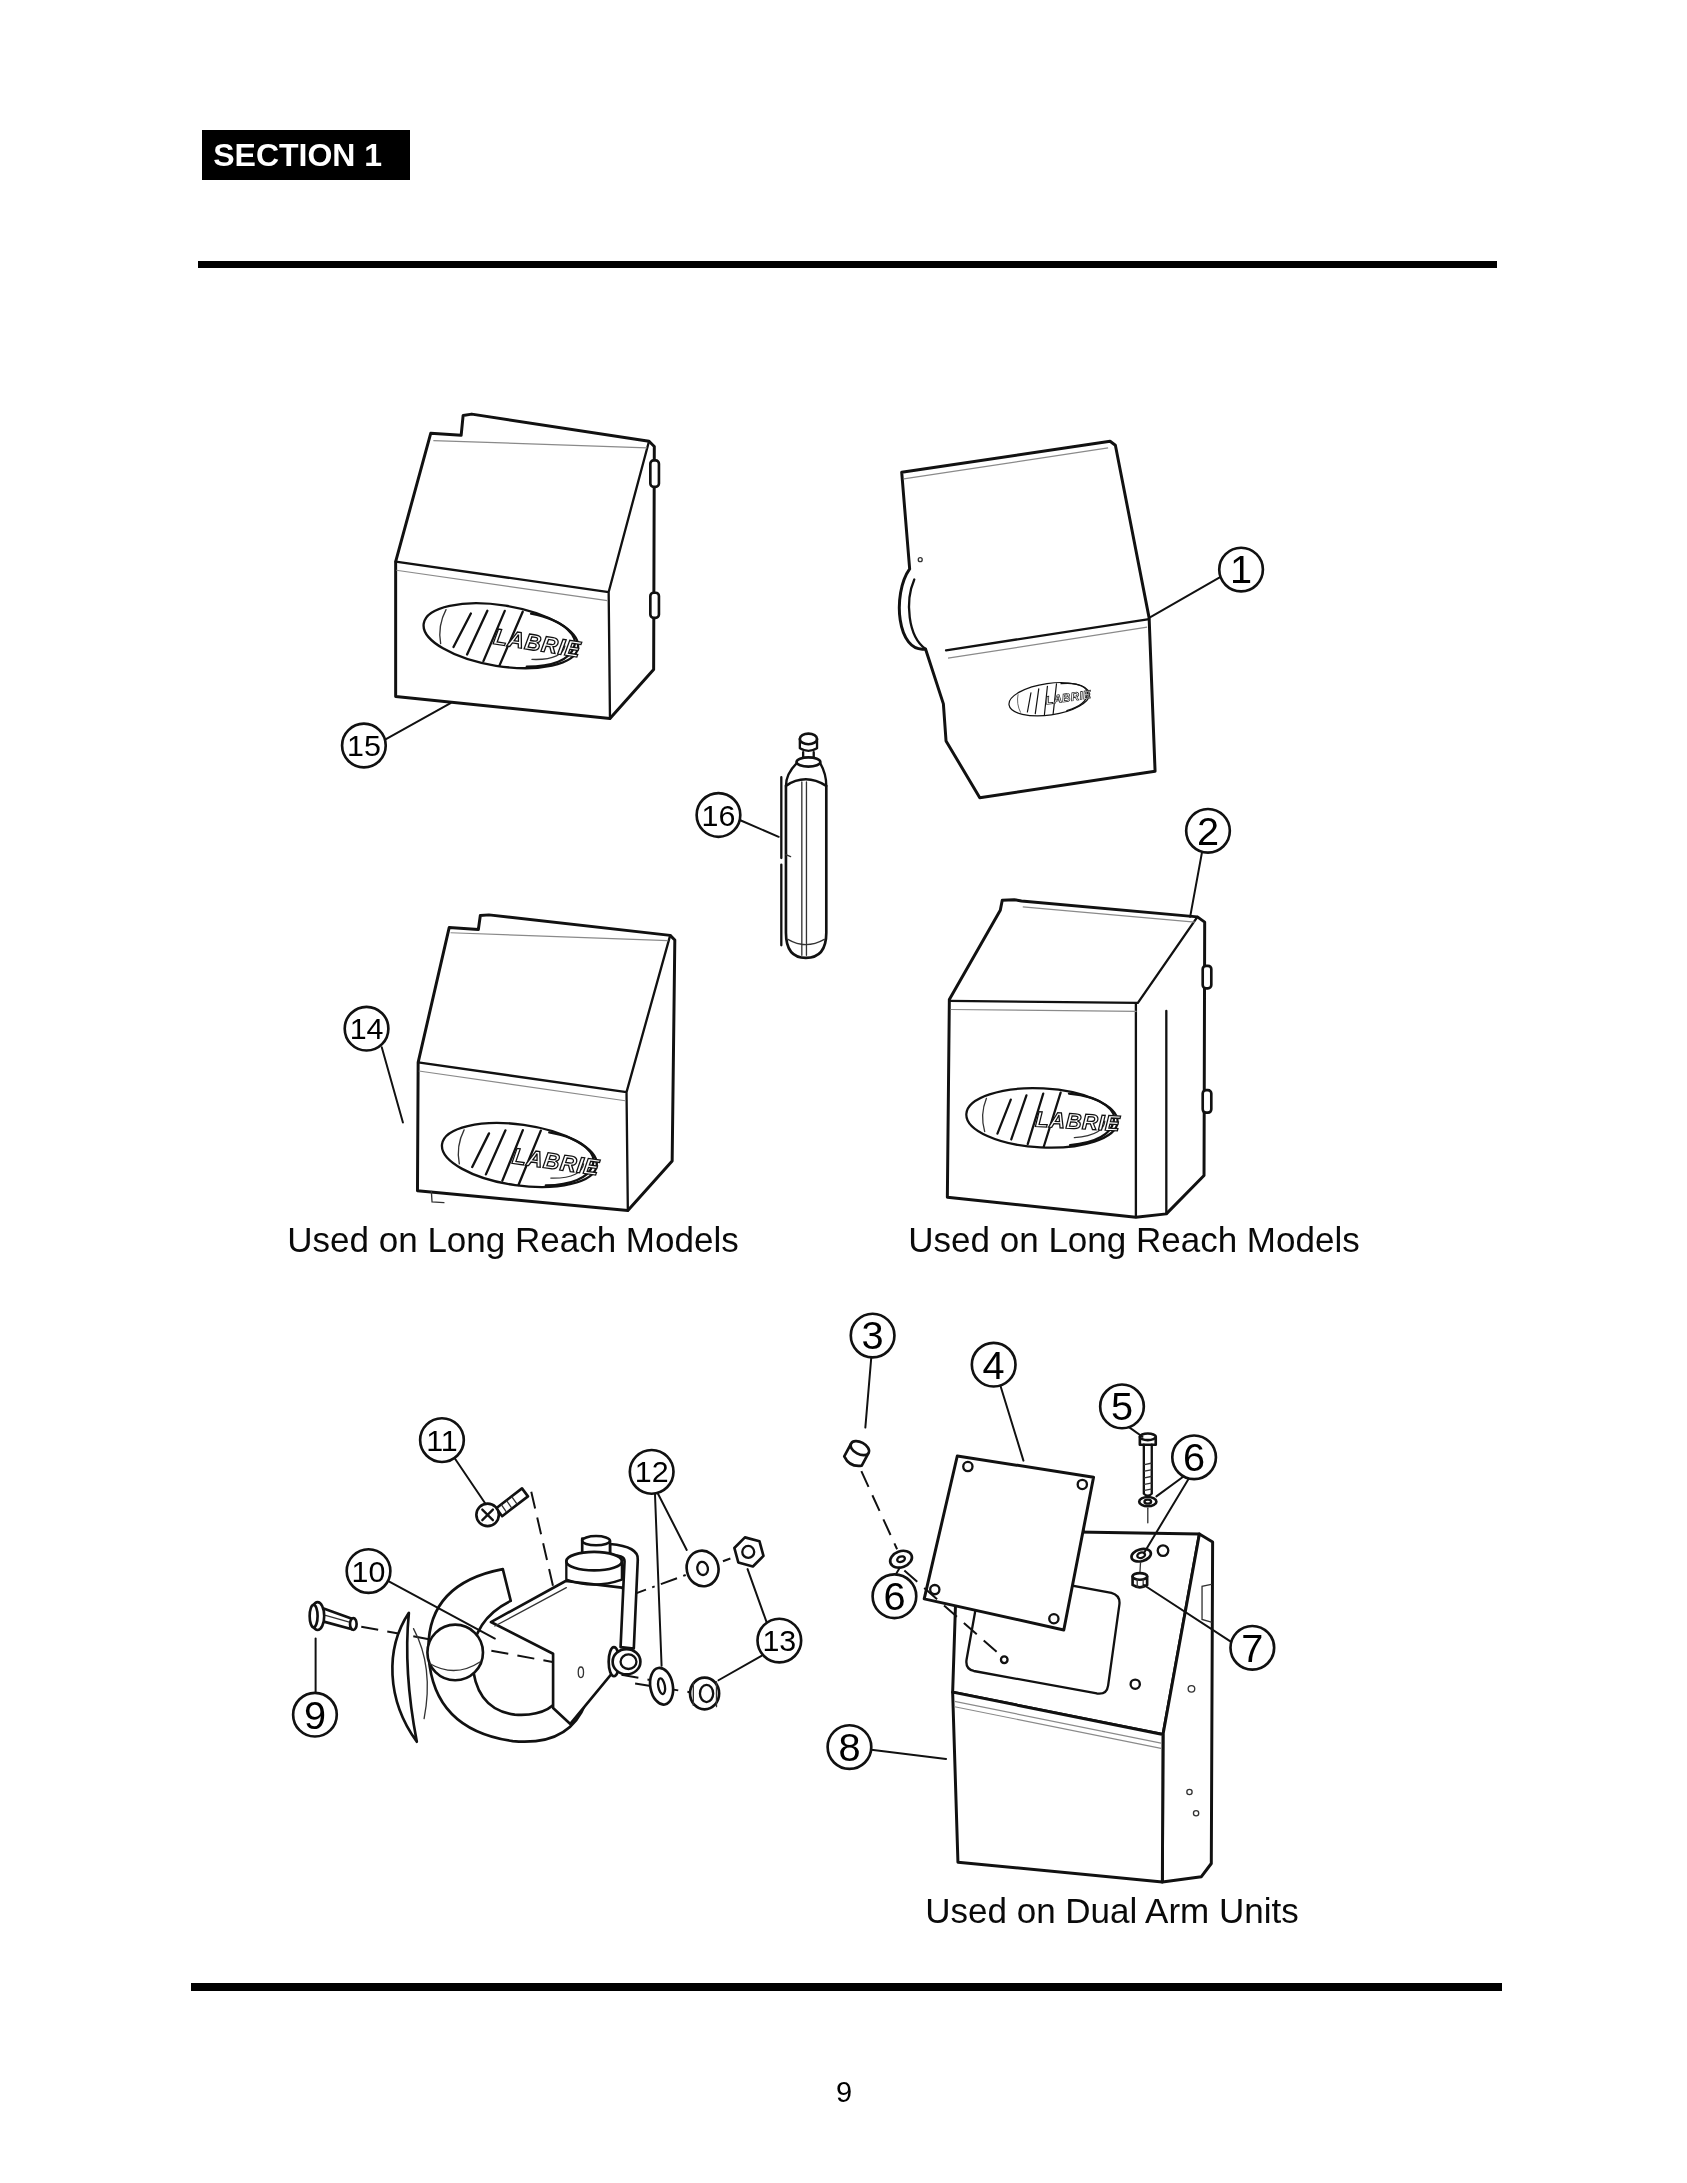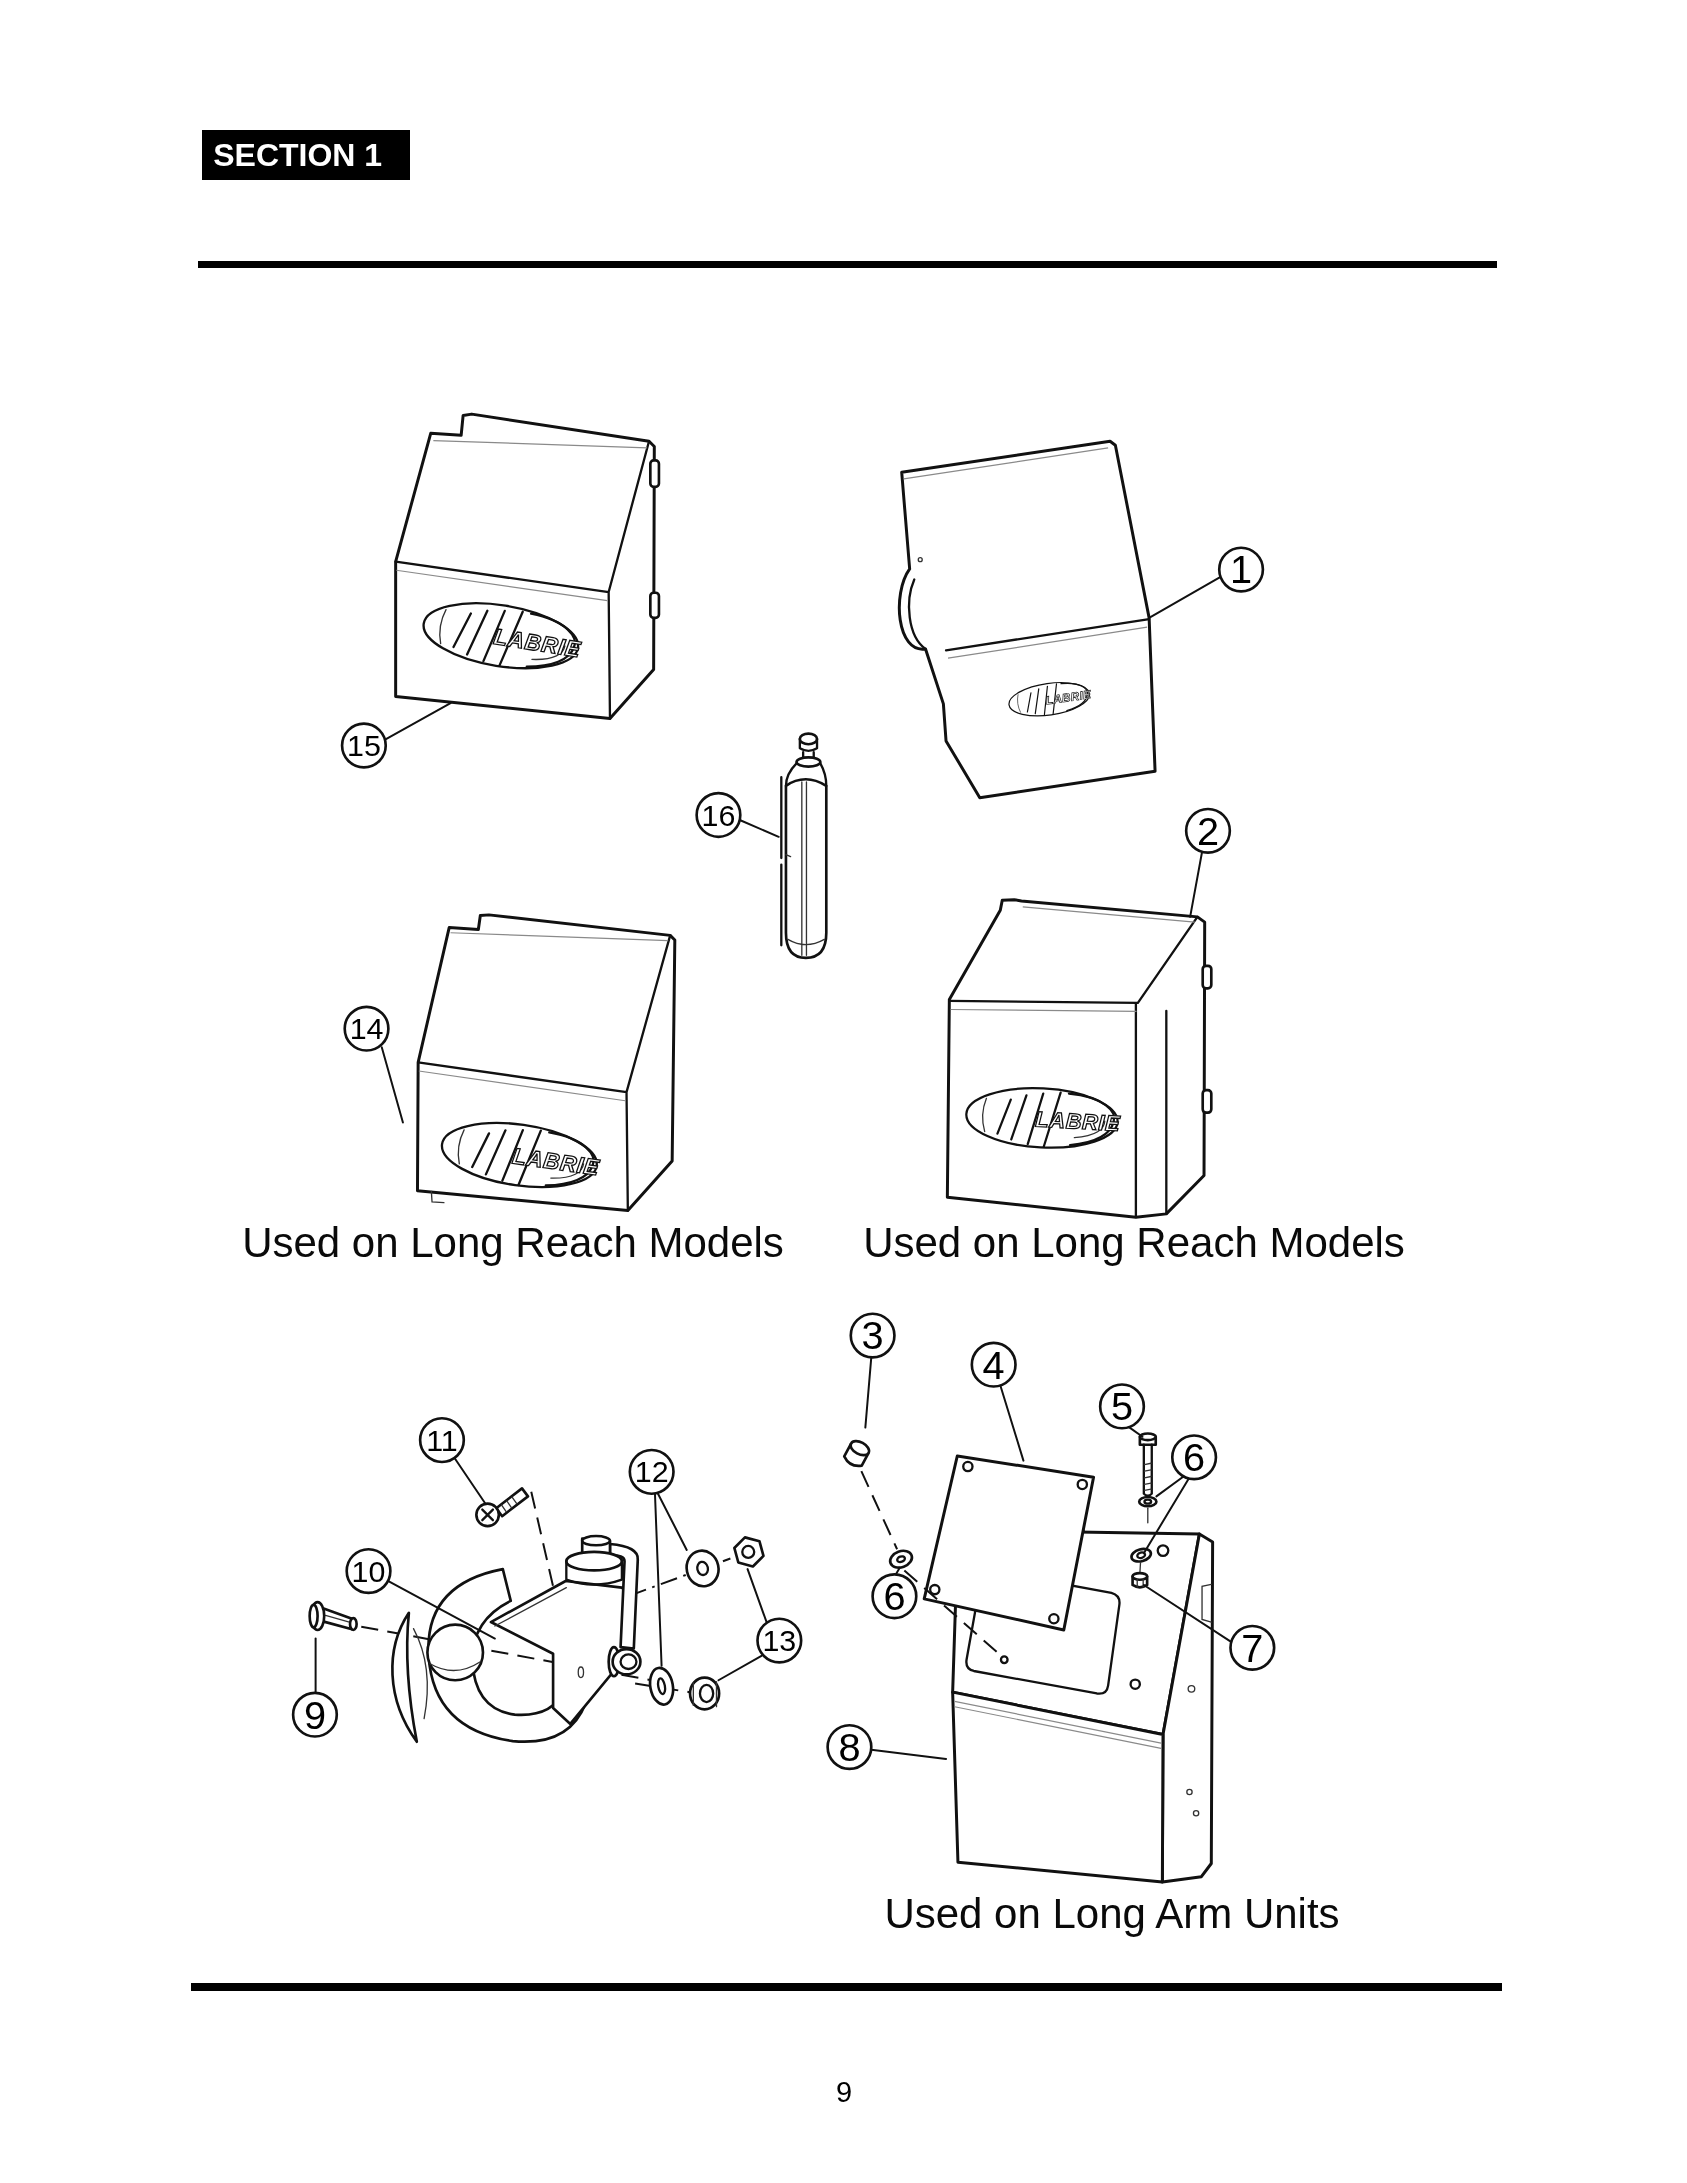--- a/index.html
+++ b/index.html
@@ -5,21 +5,21 @@
   html,body{margin:0;padding:0;background:#fff;}
   #page{position:relative;width:1576px;height:2183px;background:#fff;overflow:hidden;
         font-family:"Liberation Sans",sans-serif;color:#000;}
   .abs{position:absolute;}
   .section-tag{left:202px;top:130px;width:208px;height:50px;background:#000;box-sizing:border-box;
     padding-left:11.2px;color:#fff;font-weight:bold;font-size:32px;line-height:50px;letter-spacing:0px;}
   .page-title{left:196px;top:184px;font-weight:bold;font-size:58px;letter-spacing:-0.7px;line-height:1;}
   .rule{background:#000;}
   .rule-top{left:198px;top:261px;width:1299px;height:7.3px;}
   .rule-bottom{left:191px;top:1983px;width:1311px;height:8px;}
-  .caption{font-size:42px;line-height:1;white-space:nowrap;transform:translateX(-50%);color:#0a0a0a;}
+  .caption{font-size:35px;line-height:1;white-space:nowrap;transform:translateX(-50%);color:#0a0a0a;}
   .cap-left{left:513px;top:1222px;}
   .cap-right{left:1134px;top:1222px;}
   .cap-dual{left:1112px;top:1893px;}
   .page-num{left:844px;top:2076px;font-size:29px;transform:translateX(-50%);}
   svg#art{position:absolute;left:0;top:0;}
   
   #art *{vector-effect:none;}
   .ln{fill:none;stroke:#111;stroke-width:3.5;stroke-linecap:round;stroke-linejoin:round;}
   .fw{fill:#fff;stroke:#111;stroke-width:4;stroke-linejoin:round;}
   .fw5{fill:#fff;stroke:#111;stroke-width:4.5;stroke-linejoin:round;}
@@ -38,21 +38,21 @@
 </head>
 <body>
 
 <div id="page">
 
   <div class="abs section-tag">SECTION 1</div>
   <div class="abs rule rule-top"></div>
 
   <div class="abs caption cap-left">Used on Long Reach Models</div>
   <div class="abs caption cap-right">Used on Long Reach Models</div>
-  <div class="abs caption cap-dual">Used on Long Arm Units</div>
+  <div class="abs caption cap-dual">Used on Dual Arm Units</div>
 
   <div class="abs rule rule-bottom"></div>
   <div class="abs page-num">9</div>
 
   <svg id="art" width="1687" height="2183" viewBox="0 0 2550 3300">
 
     <g>
       <path class="fw5" d="M651,655 L697,658 L700,628 L713,626 L981,667 L989,675 L988,1012 L922,1086 L598,1053 L598,849 Z"></path>
       <path class="ln" d="M598,849 L920,895 M920,895 L922,1086 M981,667 L920,895"></path>
       <path class="lt" d="M655,666 L978,677 M599,862 L918,908"></path>

